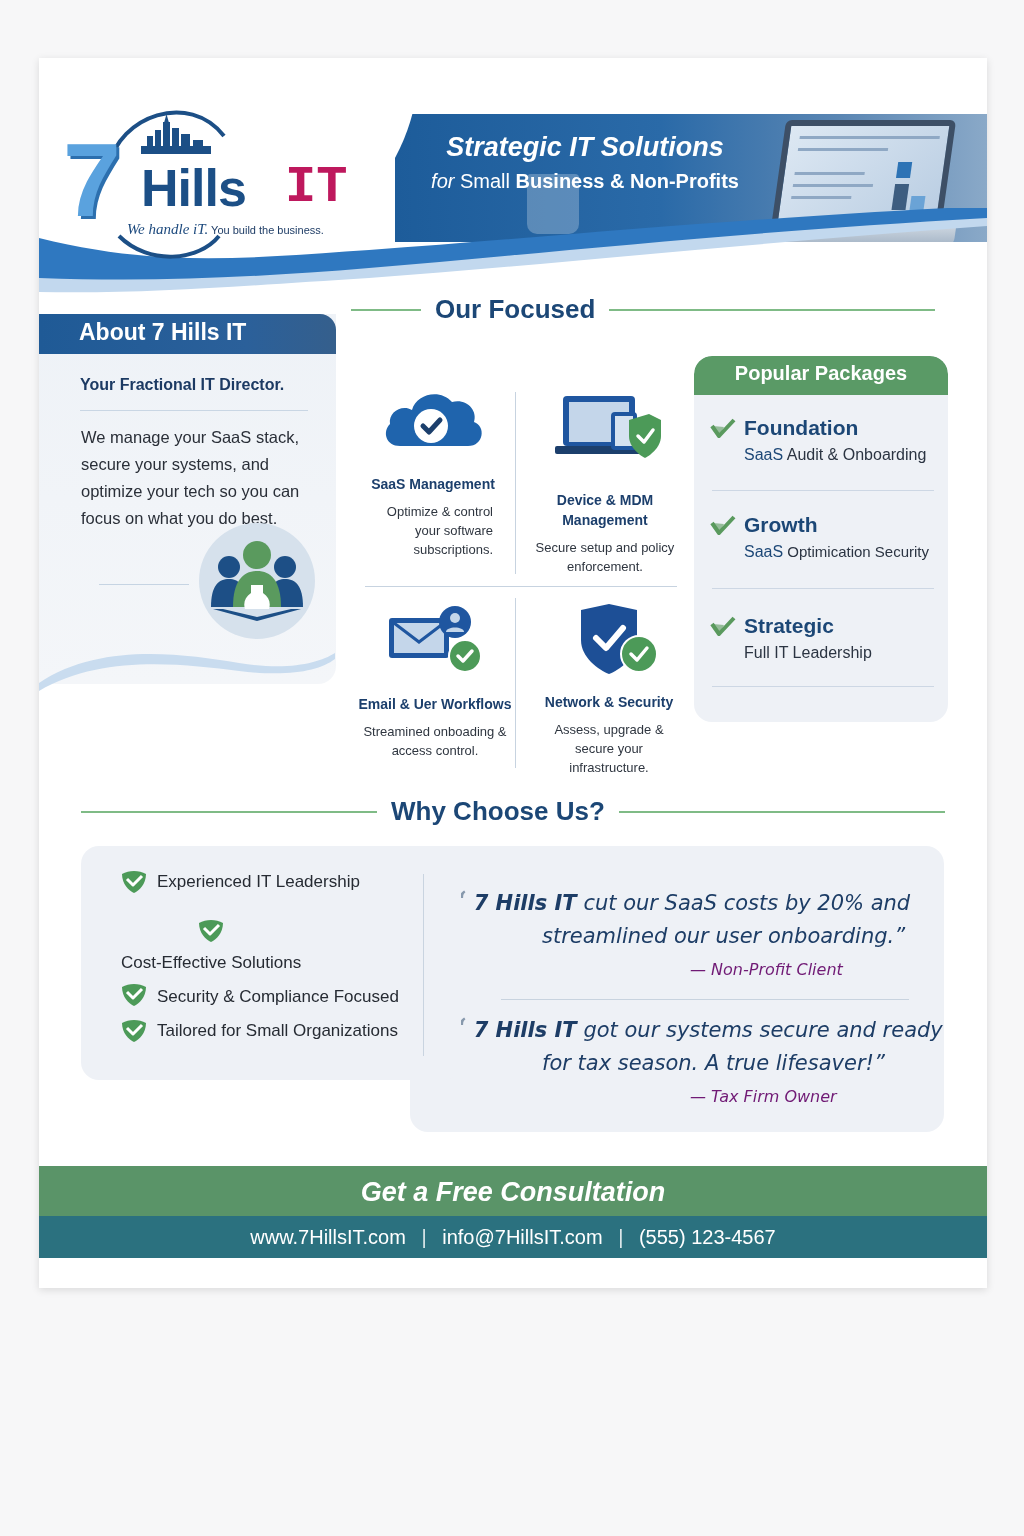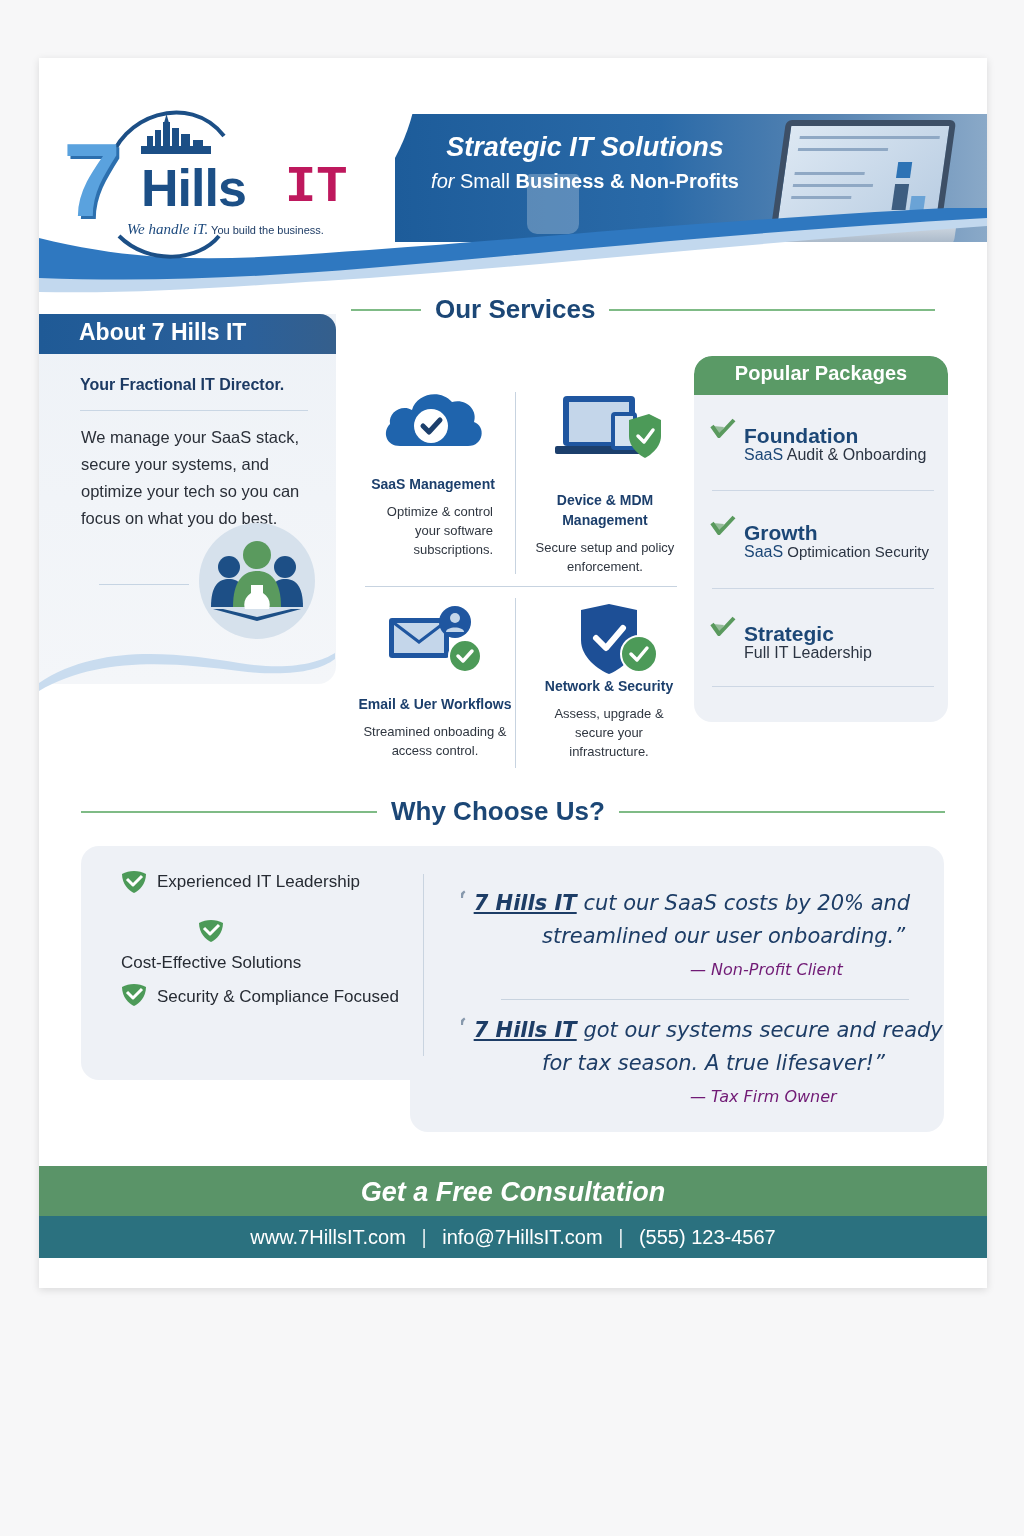--- a/index.html
+++ b/index.html
@@ -143,21 +143,21 @@
     background: #eef1f6; border-radius: 18px; overflow: hidden;
   }
   .pk-head {
     height: 39px; background: #5a9a66; color: #fff; font-weight: bold; font-size: 20px;
     text-align: center; padding-top: 6px; font-family: "Liberation Sans", sans-serif;
     border-radius: 18px 18px 0 0;
   }
   .pk-item { position: absolute; left: 16px; width: 222px; }
   .pk-item .chk { position: absolute; left: 0; top: 6px; }
   .pk-item .name {
-    position: absolute; left: 34px; top: 12px; color: #1c4776; font-weight: bold; font-size: 21px;
+    position: absolute; left: 34px; top: 4px; color: #1c4776; font-weight: bold; font-size: 21px;
     font-family: "Liberation Sans", sans-serif;
   }
   .pk-item .sub {
     position: absolute; left: 34px; top: 34px; color: #2b3442; font-size: 16px; white-space: nowrap;
     font-family: "Liberation Sans", sans-serif;
   }
   .pk-item .sub .saas { color: #1c4776; }
   .pk-rule { position: absolute; left: 18px; width: 222px; height: 1px; background: #cdd7e4; }
 
   
@@ -172,21 +172,21 @@
   .testi {
     position: absolute; left: 371px; top: 788px; width: 534px; height: 286px;
     background: #eef1f6; border-radius: 18px;
   }
   .testi-vline { position: absolute; left: 13px; top: 30px; width: 1px; height: 180px; background: #b9c7d6; }
   .quote {
     position: absolute; font-family: "DejaVu Sans", sans-serif; font-style: italic;
     color: #1d3d66; font-size: 21px; line-height: 35px;
   }
   .quote .qmark { color: #8799ad; font-size: 26px; font-family: "DejaVu Serif", serif; font-style: normal; font-weight: bold; }
-  .quote .brand { font-weight: bold; text-decoration: underline; }
+  .quote .brand { font-weight: bold; }
   .attr {
     position: absolute; font-family: "DejaVu Sans", sans-serif; font-style: italic;
     color: #701a75; font-size: 16px;
   }
   .testi-rule { position: absolute; left: 91px; top: 153px; width: 408px; height: 1px; background: #c8d3df; }
 
   
   .cta {
     position: absolute; left: 0; top: 1108px; width: 948px; height: 54px;
     background: #5a9468; color: #fff; text-align: center;
@@ -255,21 +255,21 @@
   <div class="logo-seven">7</div>
   <div class="logo-hills">Hills</div>
   <div class="logo-it">IT</div>
   <div class="logo-tag">
     <span class="script">We handle iT.</span>
     <span>You build the business.</span>
   </div>
 
   <div class="sec-head" style="left:312px; top:236px;">
     <div class="line" style="width:70px;"></div>
-    <div class="title">Our Services</div>
+    <div class="title">Our Focused</div>
     <div class="line" style="width:326px;"></div>
   </div>
 
   <div class="about">
     <div class="about-head">About 7 Hills IT</div>
     <div class="about-tag">Your Fractional IT Director.</div>
     <div class="about-rule"></div>
     <div class="about-body">We manage your SaaS stack, secure your systems, and optimize your tech so you can focus on what you do best.</div>
   </div>
   <div class="about-rule2"></div>
@@ -333,21 +333,21 @@
     <div class="desc" style="padding:0 4px;">Streamined onboading &amp; access control.</div>
   </div>
 
   <div class="svc" style="left:490px; top:544px;">
     <svg class="icon" width="100" height="74" viewBox="0 0 100 74">
       <path d="M22,8 L50,2 L78,8 L78,38 C78,56 60,68 50,72 C40,68 22,56 22,38 Z" fill="#1d4f96"></path>
       <polyline points="37,36 47,46 64,26" fill="none" stroke="#fff" stroke-width="6" stroke-linecap="round" stroke-linejoin="round"></polyline>
       <circle cx="80" cy="52" r="18" fill="#4c9a58" stroke="#fff" stroke-width="2"></circle>
       <polyline points="72,52 78,58 88,46" fill="none" stroke="#fff" stroke-width="3.5" stroke-linecap="round" stroke-linejoin="round"></polyline>
     </svg>
-    <div class="name" style="">Network &amp; Security</div>
+    <div class="name" style="margin-top:16px;">Network &amp; Security</div>
     <div class="desc" style="padding:0 6px;">Assess, upgrade &amp; secure your infrastructure.</div>
   </div>
 
   <div class="pk">
     <div class="pk-head">Popular Packages</div>
 
     <div class="pk-item" style="top:56px;">
       <svg class="chk" width="26" height="22" viewBox="0 0 26 22">
         <path d="M2,8 L9,18 L24,2" fill="none" stroke="#5a9a5e" stroke-width="4" stroke-linejoin="round"></path>
         <path d="M3,8 L9,18 L14,9 Z" fill="#5a9a5e" opacity="0.6"></path>
@@ -420,20 +420,27 @@
         <polyline points="6,9 12,15 21,6" fill="none" stroke="#fff" stroke-width="3" stroke-linejoin="round"></polyline>
       </svg>
       <span>Cost-Effective Solutions</span>
     </div>
     <div class="why-item" style="top:137px;align-items:flex-end;">
       <svg width="26" height="24" viewBox="0 0 26 24">
         <path d="M1,4 C8,0 18,0 25,4 C25,14 18,21 13,23 C8,21 1,14 1,4 Z" fill="#4c9a58"></path>
         <polyline points="6,9 12,15 21,6" fill="none" stroke="#fff" stroke-width="3" stroke-linejoin="round"></polyline>
       </svg>
       <span>Security &amp; Compliance Focused</span>
+    </div>
+    <div class="why-item" style="top:173px;">
+      <svg width="26" height="24" viewBox="0 0 26 24">
+        <path d="M1,4 C8,0 18,0 25,4 C25,14 18,21 13,23 C8,21 1,14 1,4 Z" fill="#4c9a58"></path>
+        <polyline points="6,9 12,15 21,6" fill="none" stroke="#fff" stroke-width="3" stroke-linejoin="round"></polyline>
+      </svg>
+      <span>Tailored for Small Organizations</span>
     </div>
     <div style="position:absolute;left:342px;top:28px;width:1px;height:182px;background:#c9d4e0;"></div>
   </div>
 
   <div class="cta">Get a Free Consultation</div>
   <div class="contact">
     <a>www.7HillsIT.com</a>
     <span class="sep">|</span>
     <a>info@7HillsIT.com</a>
     <span class="sep">|</span>

